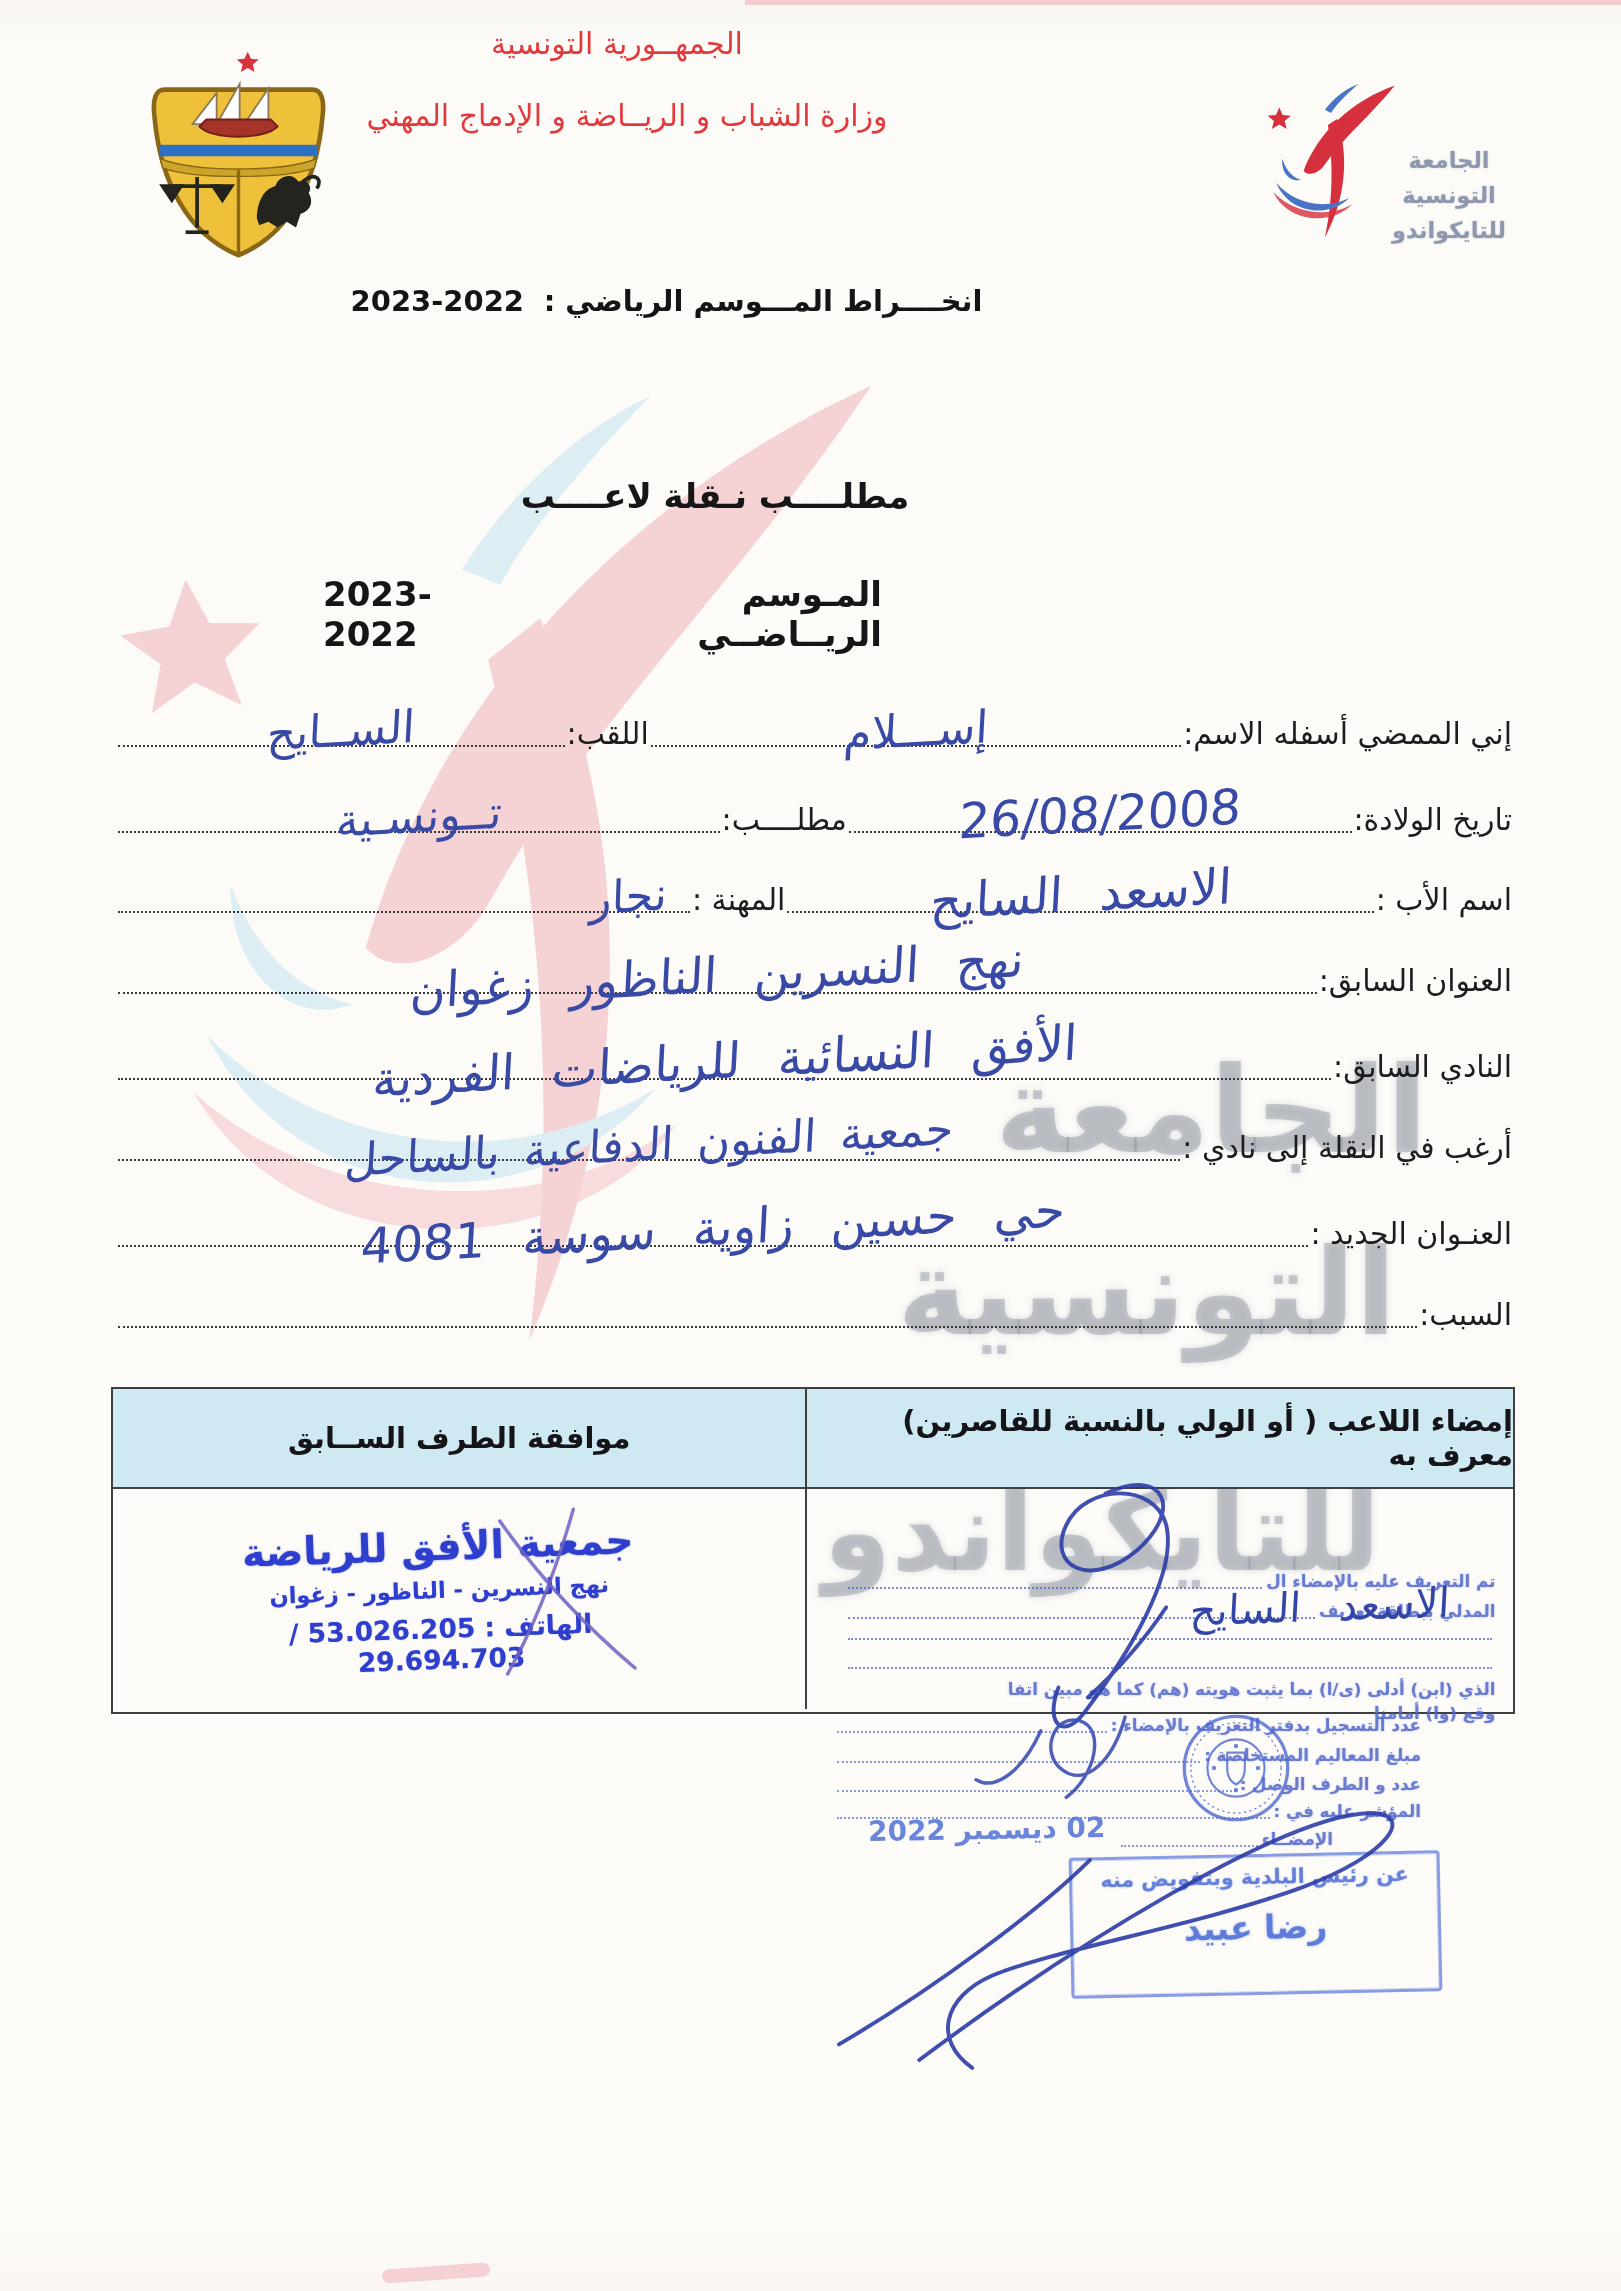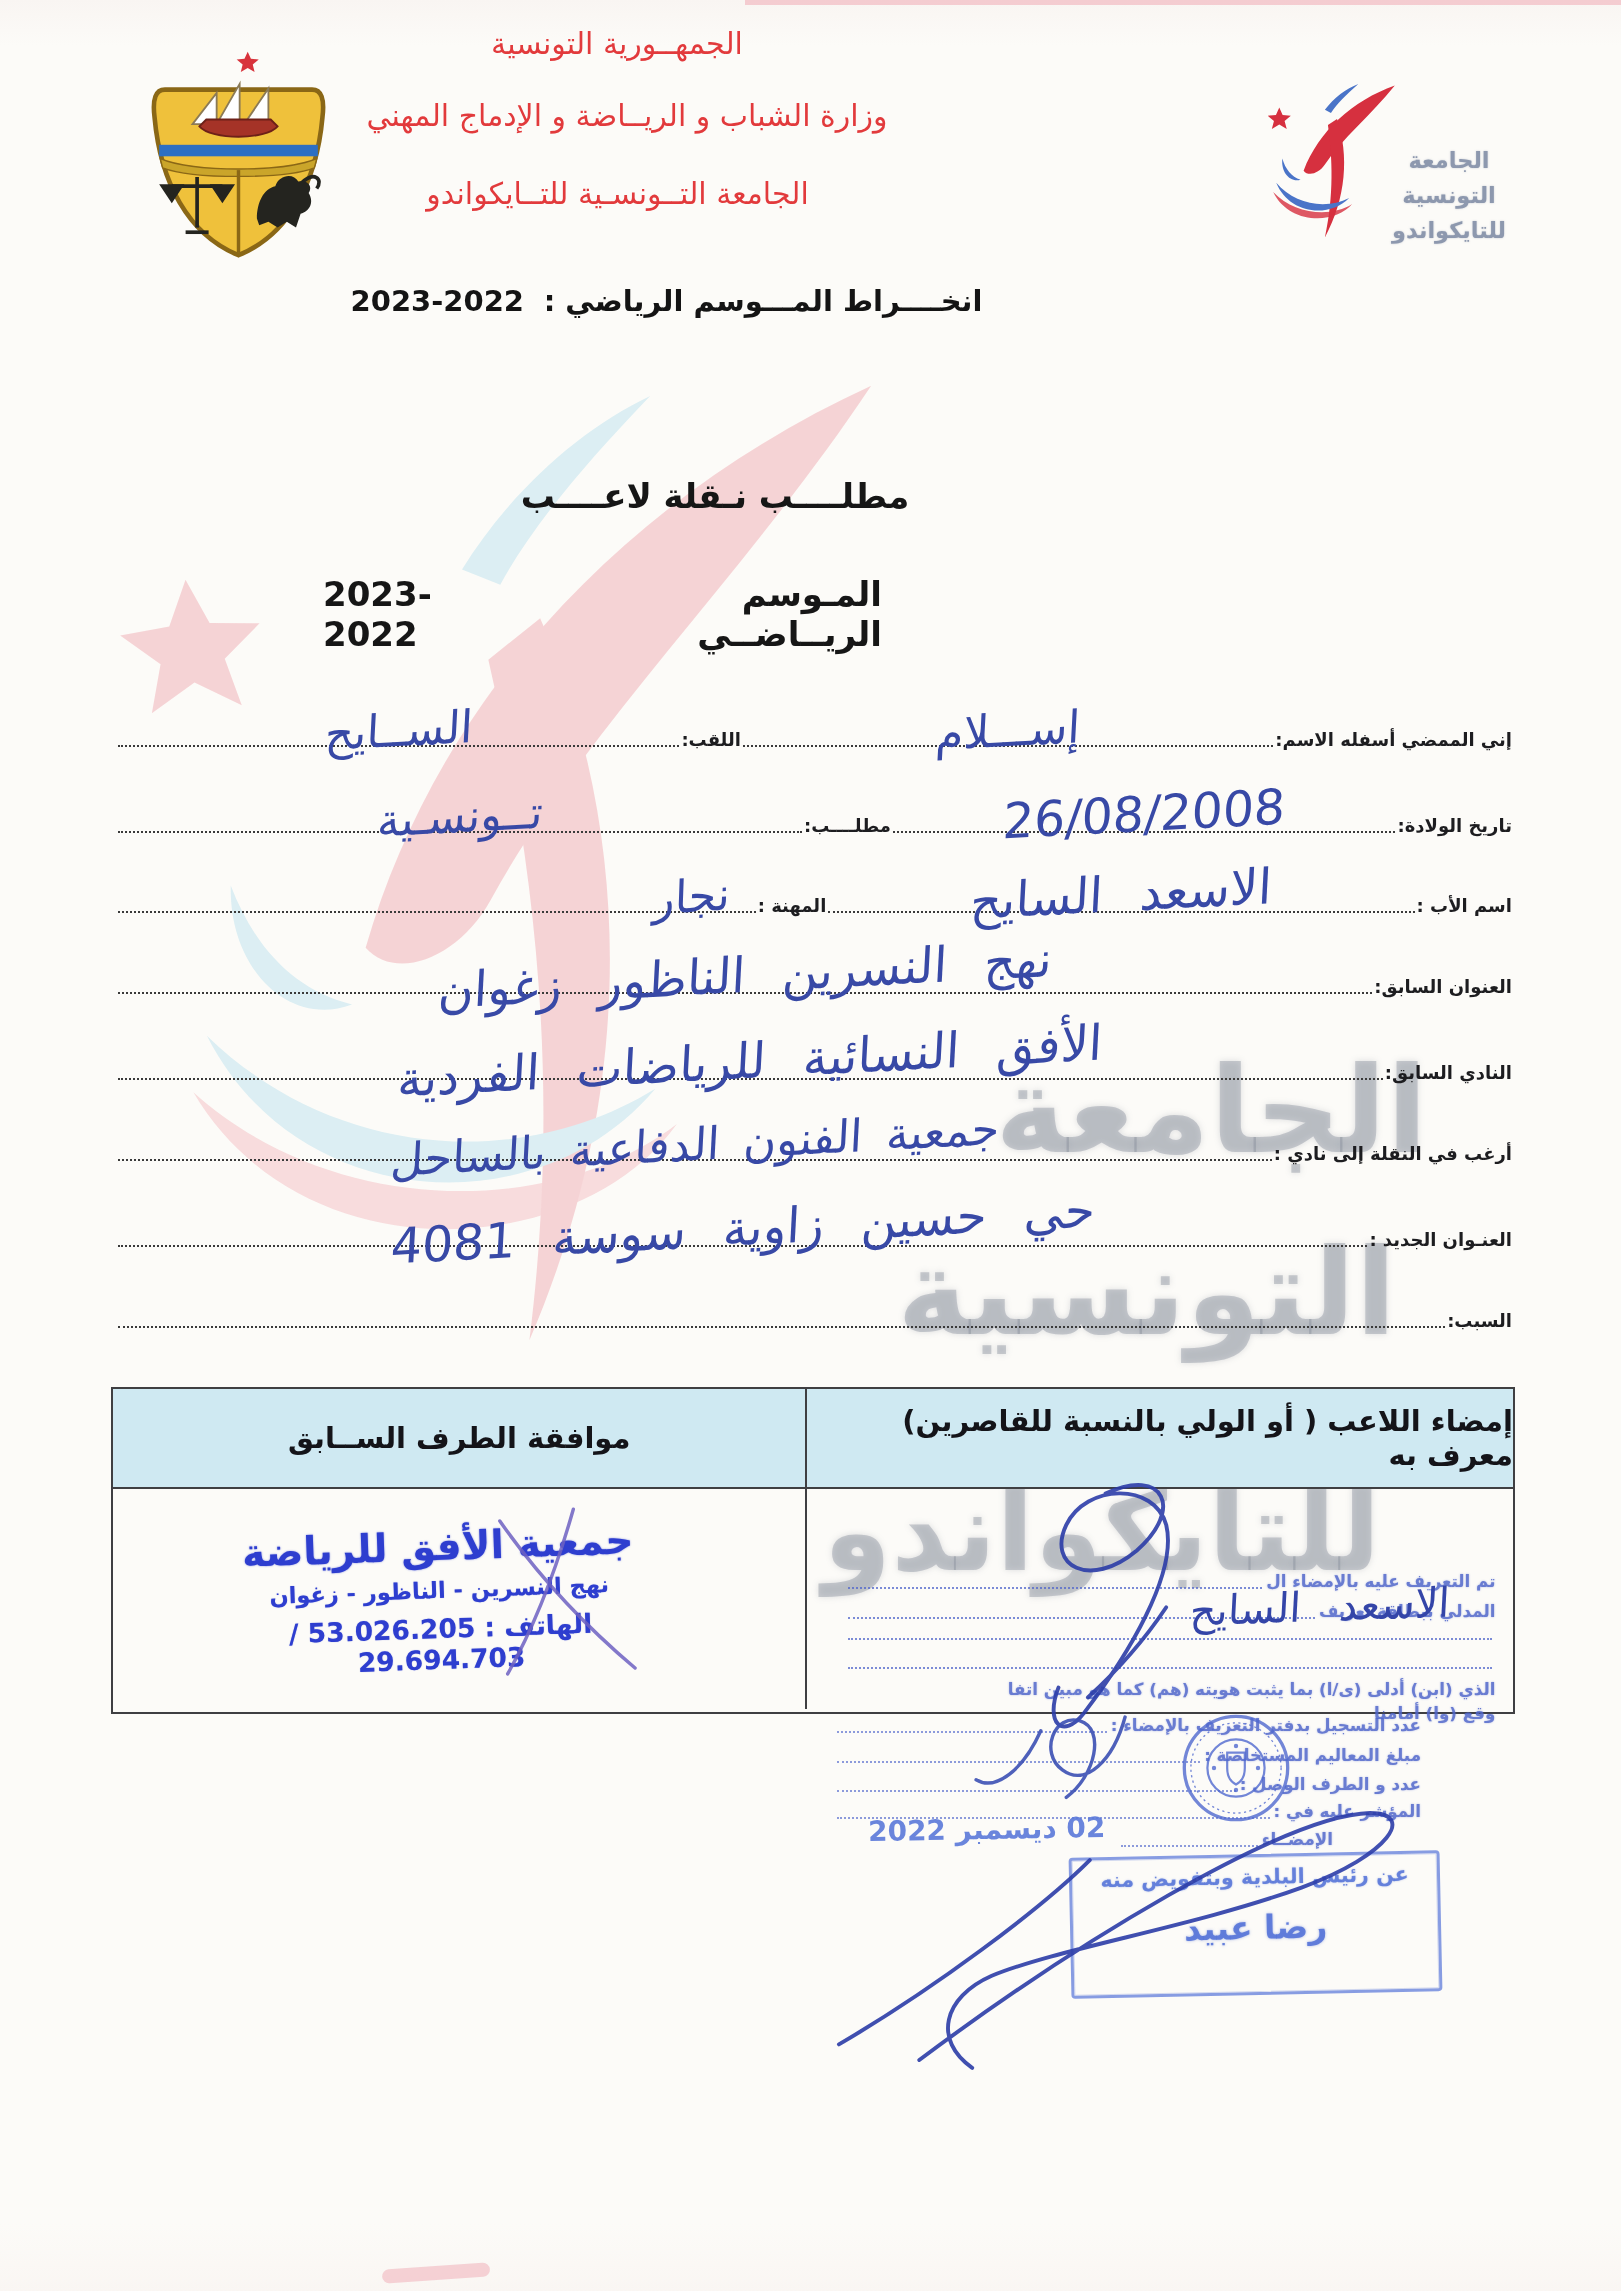--- a/index.html
+++ b/index.html
@@ -34,21 +34,21 @@
   .enroll{position:absolute;top:284px;left:343px;width:647px;display:flex;direction:rtl;
           justify-content:center;gap:19.6px;font-weight:bold;font-size:29px;color:#141414;z-index:2;}
   .season{direction:ltr;unicode-bidi:bidi-override;}
   .title{position:absolute;top:476px;left:470px;width:490px;text-align:center;direction:rtl;
          font-size:34px;font-weight:bold;color:#161616;z-index:2;}
   .subtitle{position:absolute;top:574px;left:323px;width:559px;display:flex;direction:rtl;
             justify-content:center;gap:33px;font-size:34px;font-weight:bold;color:#161616;z-index:2;}
   
   .frow{position:absolute;left:116px;width:1396px;height:29px;display:flex;direction:rtl;
         align-items:flex-end;z-index:2;}
-  .flabel{font-weight:bold;font-size:18px;color:#1d1d20;white-space:nowrap;line-height:1;}
+  .flabel{font-weight:normal;font-size:30px;color:#1d1d20;white-space:nowrap;line-height:1;}
   .fdots{position:relative;border-bottom:2.9px dotted #3a3a3a;height:7.8px;margin:0 2px 2px 2px;}
   .w36{flex:0 0 36%;} .w38{flex:0 0 38%;} .w42{flex:0 0 42%;} .grow{flex:1;}
   .hw{position:absolute;bottom:-7.8px;left:50%;transform:translateX(-50%) rotate(-3deg) skewX(-6deg);
       white-space:nowrap;color:#3849a6;font-size:45px;line-height:1;z-index:3;}
   .hw.big{font-size:49px;word-spacing:21.6px;}
   .hw.med{word-spacing:9.8px;}
   .hw.ltr{direction:ltr;}
   .hw.right{left:auto;right:4%;transform:rotate(-4deg) skewX(-6deg);}
   
   .ttable{position:absolute;left:111px;top:1387px;width:1400px;height:323px;
@@ -133,21 +133,20 @@
       <path d="M17,64 L25,64 L21,70 Z" fill="#24241f"></path>
       <path d="M39,64 L47,64 L43,70 Z" fill="#24241f"></path>
       <path d="M27,84 L37,84"></path>
     </g>
     <path d="M58,78 C58,71 61,65 66,64 C67.5,59 74,58 76,62 C80,61 82.5,64 80.5,67 C83,71 81,75 77,76 L75,82 L71,79.5 L67,82 L63,79.5 L59,81 Z" fill="#24241f"></path>
     <path d="M77,63 C83,57 87,61 84,65" stroke="#24241f" stroke-width="1.6" fill="none"></path>
   </svg>
 
   <div class="hdr h1">الجمهــورية التونسية</div>
   <div class="hdr h2">وزارة الشباب و الريــاضة و الإدماج المهني</div>
-  <div class="hdr h3">الجامعة التــونسـية للتــايكواندو</div>
 
   <div class="fedlogo">
     <svg viewBox="0 0 100 110" style="color:#d6303f;--blu:#4a74c8">
         <use href="#fedmark"></use>
       </svg>
     <div class="fedcap">
       <div>الجامعة</div>
       <div>التونسية</div>
       <div>للتايكواندو</div>
     </div>

